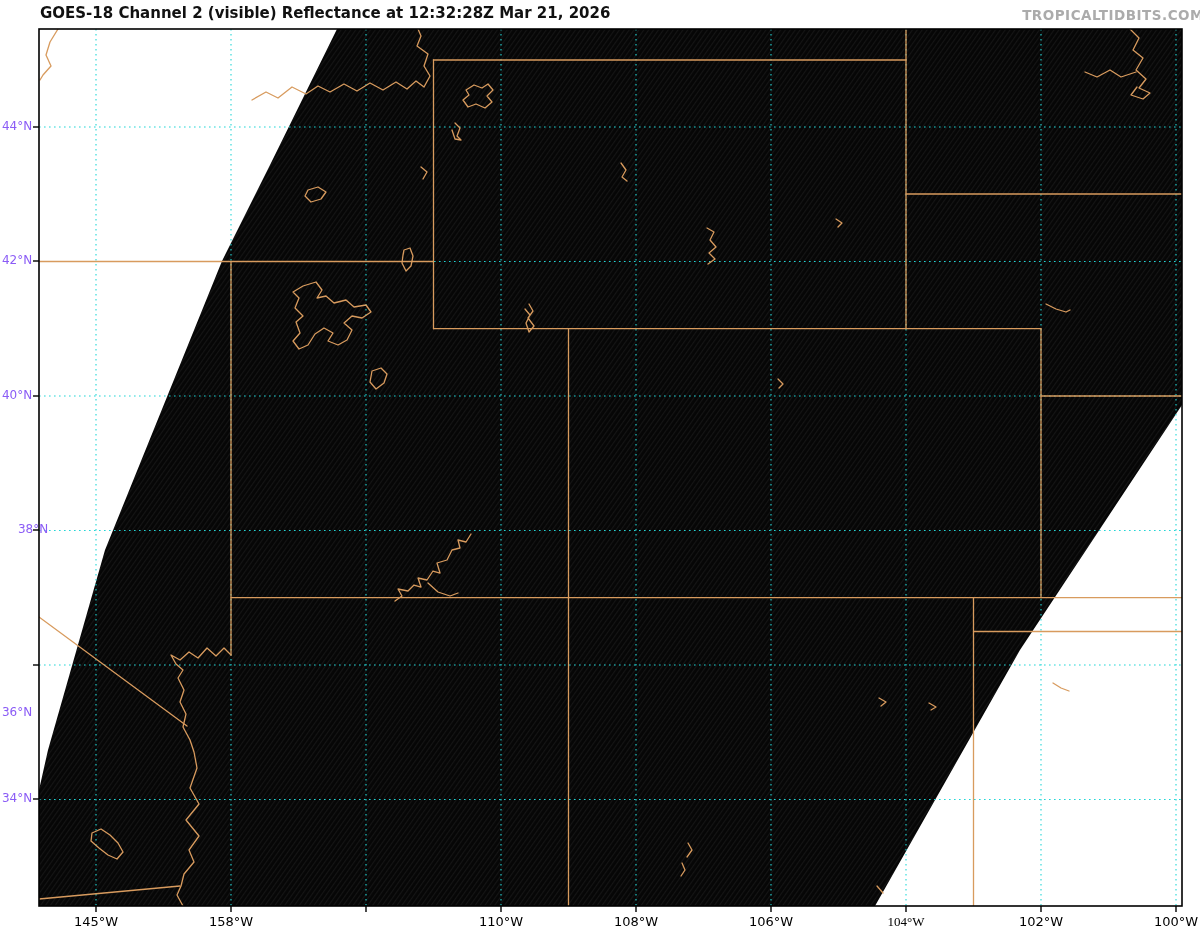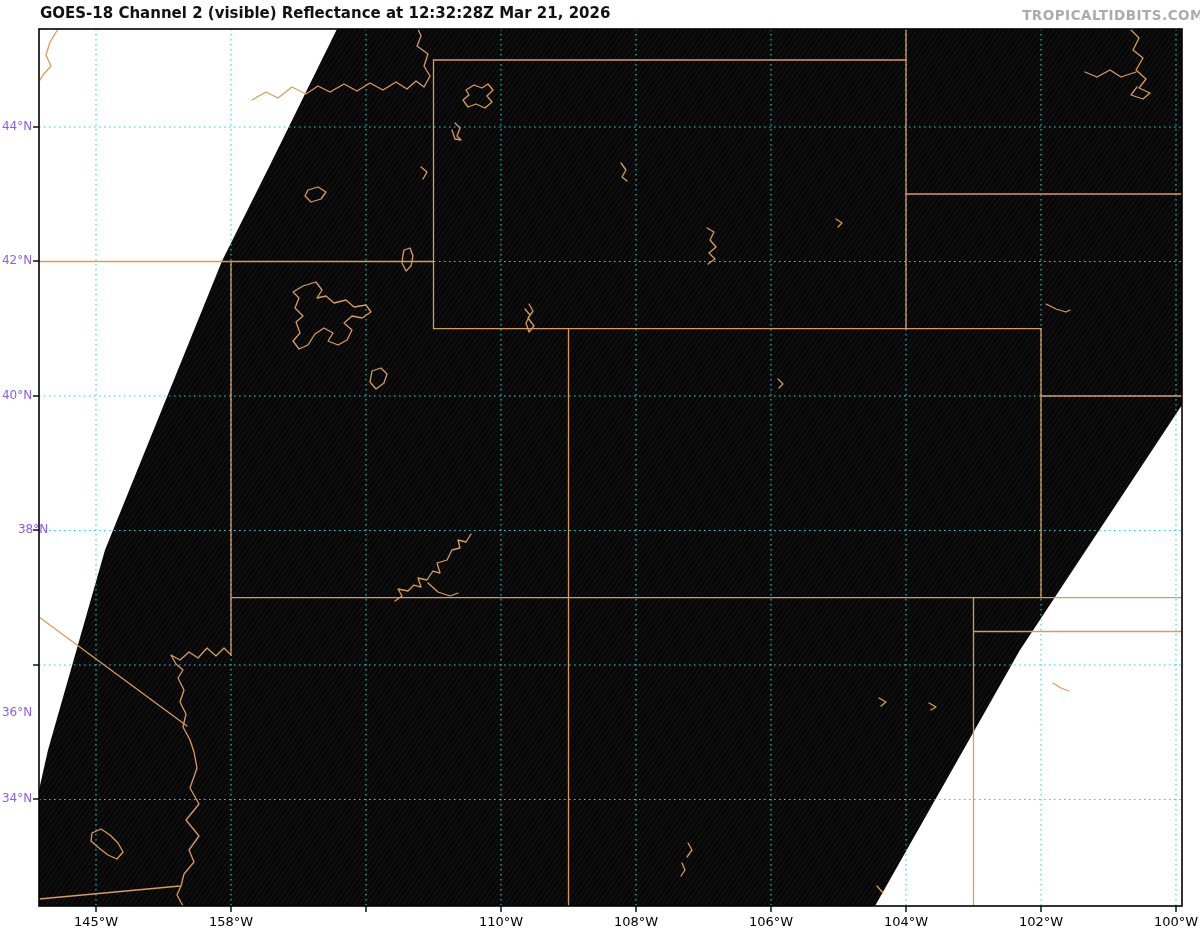--- a/index.html
+++ b/index.html
@@ -124,21 +124,21 @@
       </g>
   </svg>
 
   <div id="lon-labels">
       <div class="lon-label" style="left: 61px; top: 914px;">145°W</div>
       <div class="lon-label" style="left: 196px; top: 914px;">158°W</div>
       <div class="lon-label" style="left: 331px; top: 934px;">112°W</div>
       <div class="lon-label" style="left: 466px; top: 914px;">110°W</div>
       <div class="lon-label" style="left: 601px; top: 914px;">108°W</div>
       <div class="lon-label" style="left: 736px; top: 914px;">106°W</div>
-      <div class="lon-label" style="left: 871px; top: 914px;">104°W</div>
+      <div class="lon-label" style="left: 871px; top: 914px; font-family: Liberation Serif, serif;">104°W</div>
       <div class="lon-label" style="left: 1006px; top: 914px;">102°W</div>
       <div class="lon-label" style="left: 1141px; top: 914px;">100°W</div>
     </div>
   <div id="lat-labels">
       <div class="lat-label" style="left: 0px; top: 119px;">44°N</div>
       <div class="lat-label" style="left: 0px; top: 253px;">42°N</div>
       <div class="lat-label" style="left: 0px; top: 388px;">40°N</div>
       <div class="lat-label" style="left: 16px; top: 522px;">38°N</div>
       <div class="lat-label" style="left: 0px; top: 657px; margin-top: 48px;">36°N</div>
       <div class="lat-label" style="left: 0px; top: 791px;">34°N</div>

